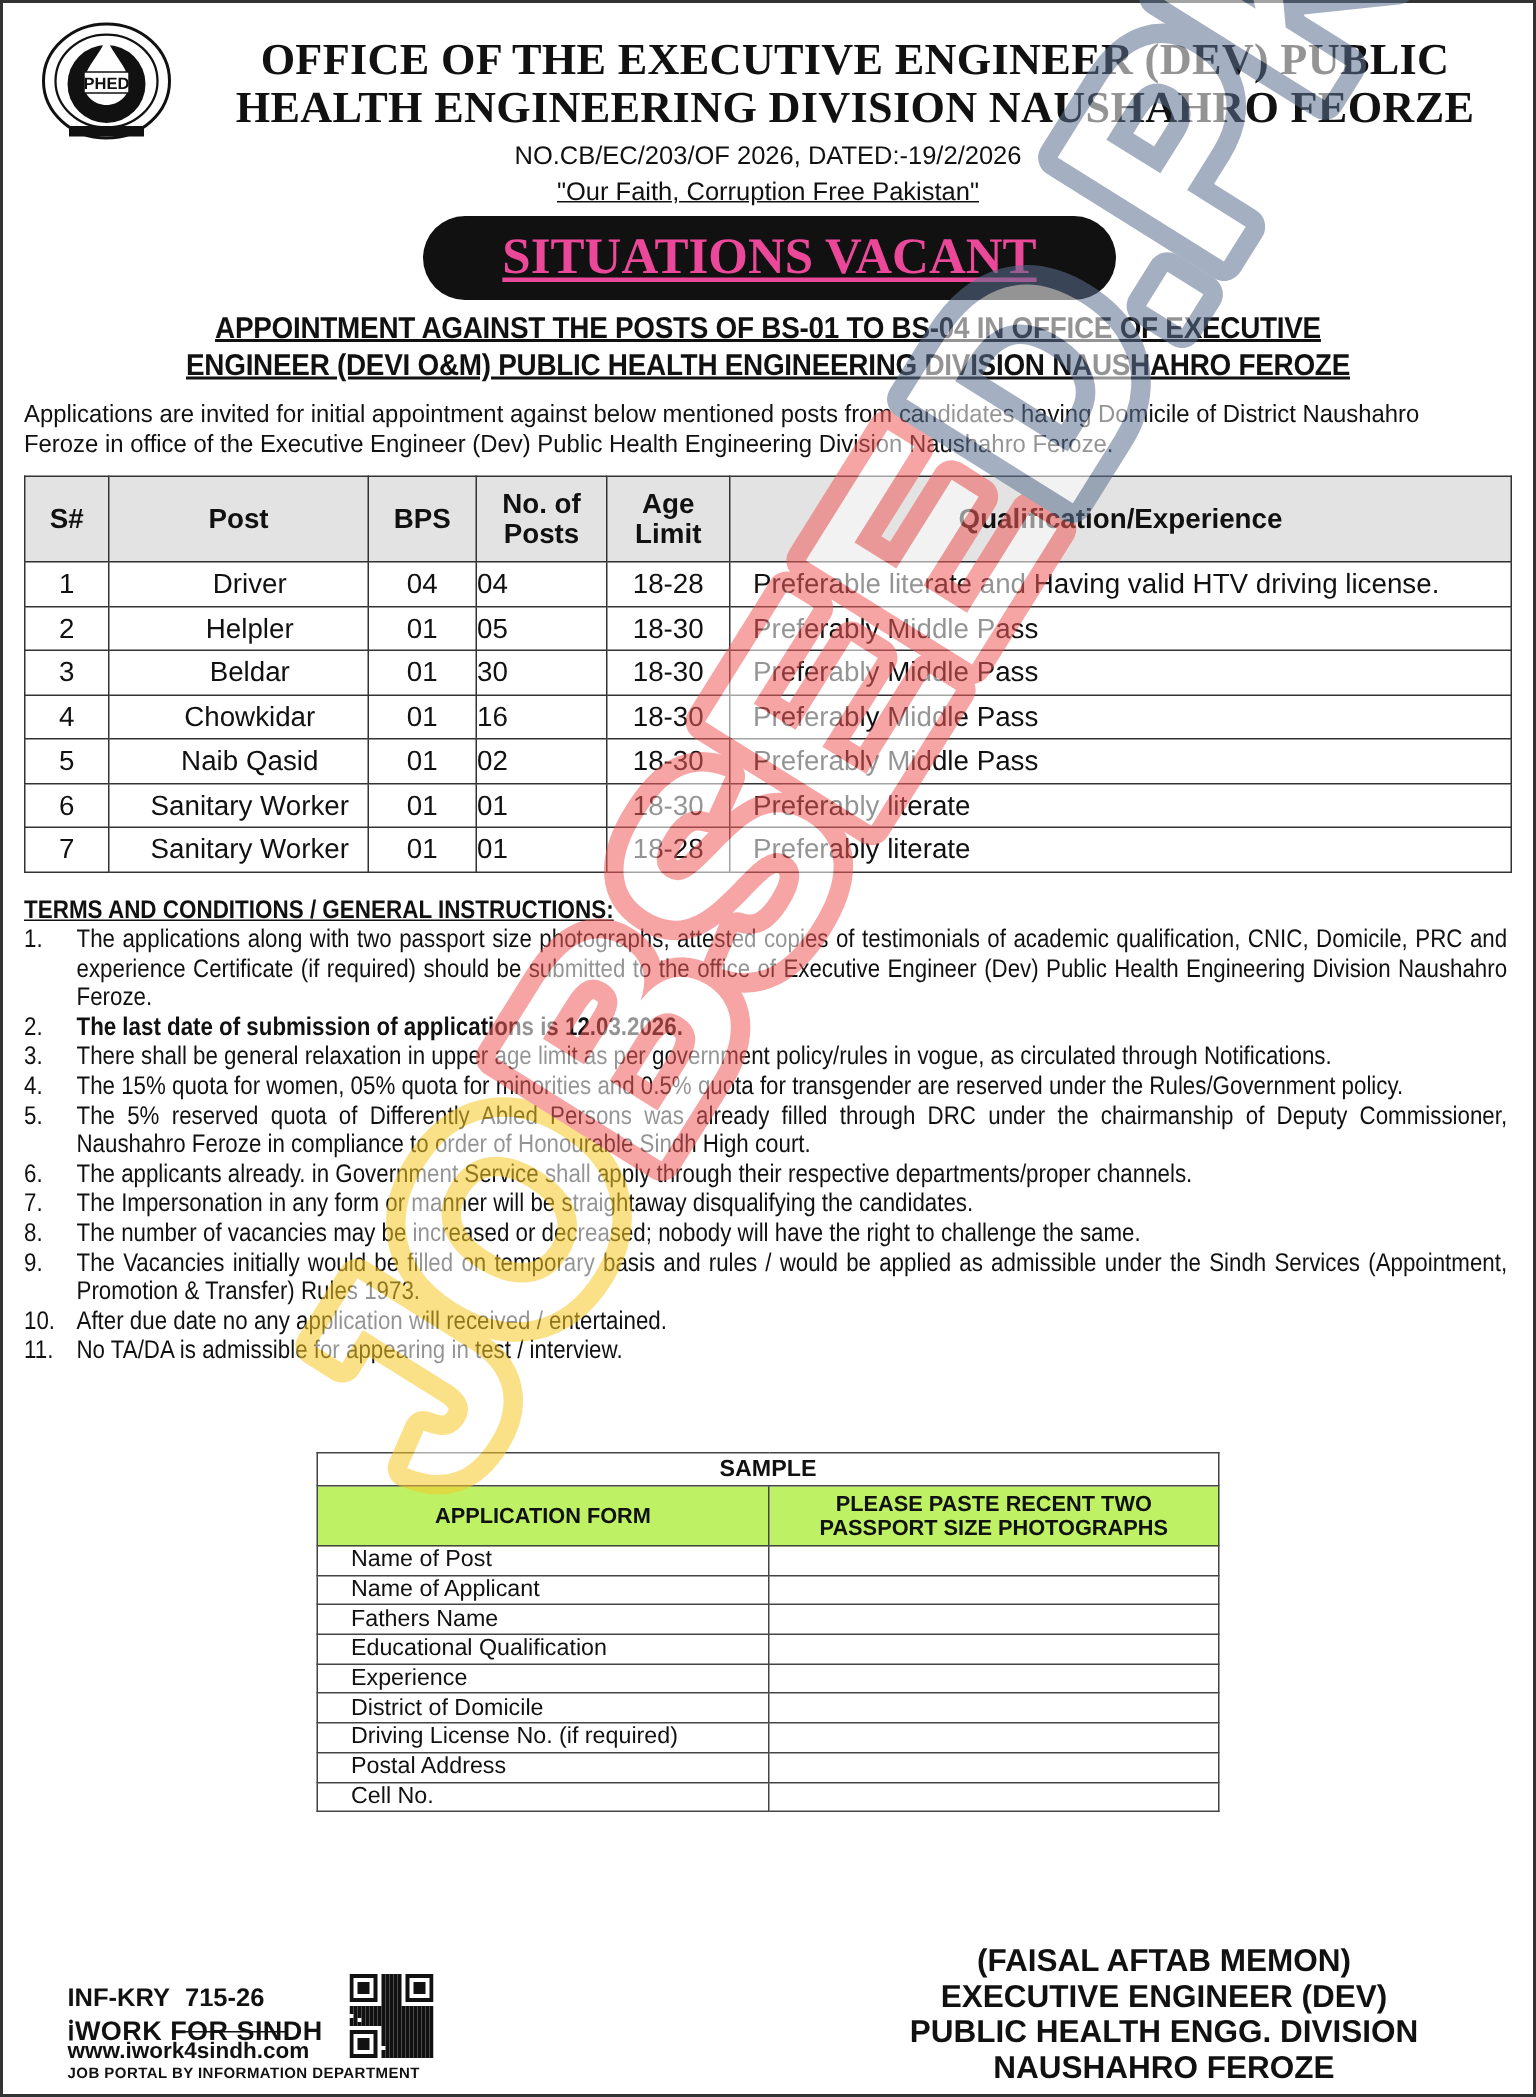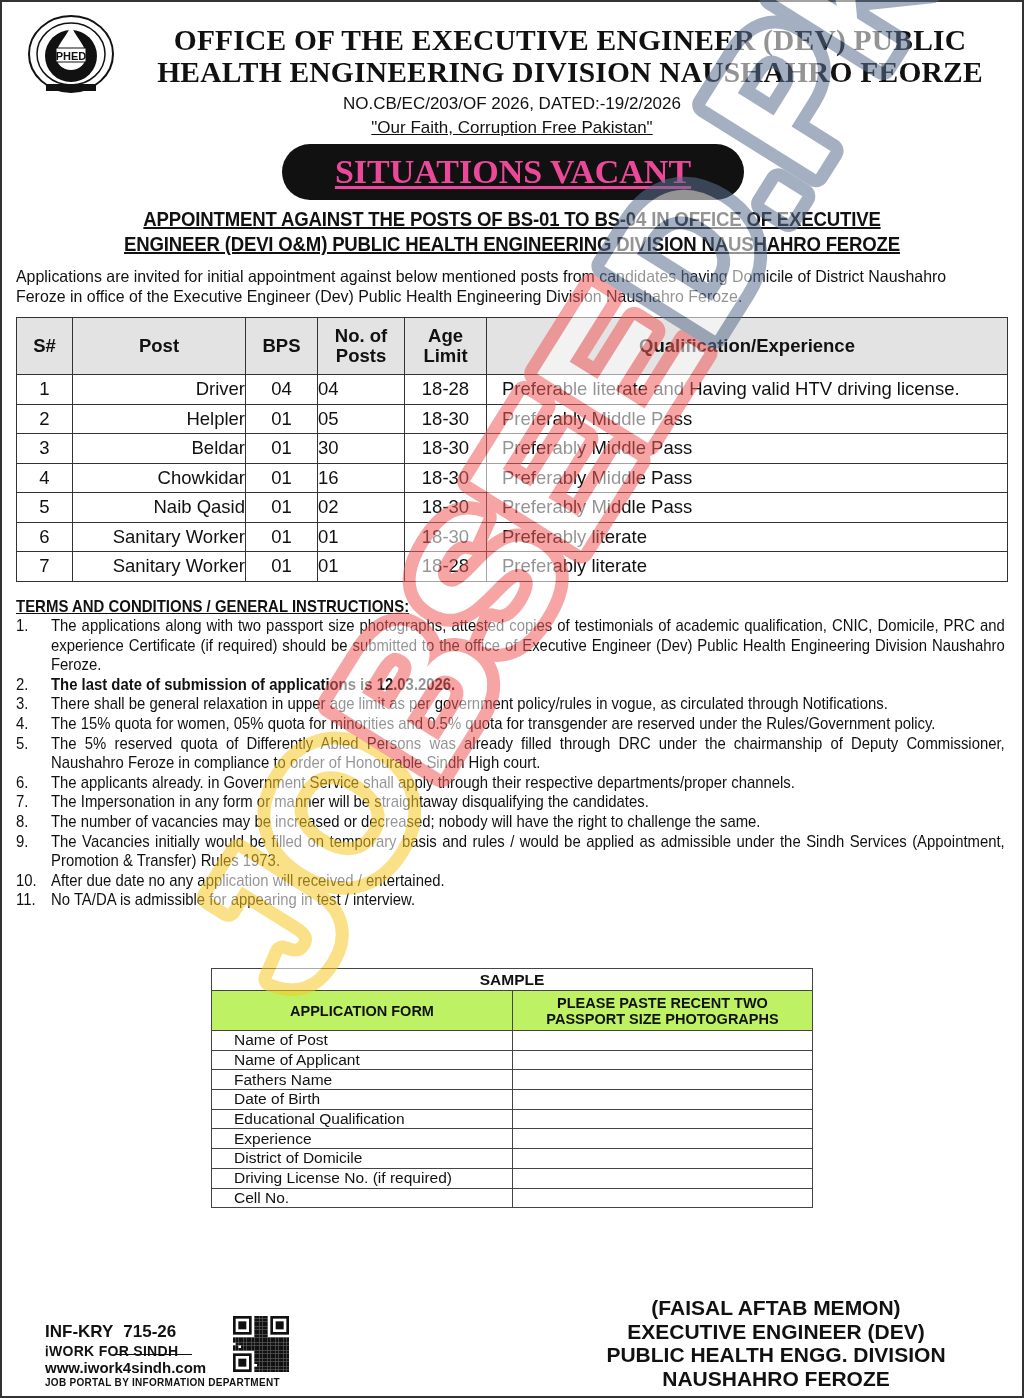--- a/index.html
+++ b/index.html
@@ -20,21 +20,21 @@
   .appt { position: absolute; left: 0; width: 1024px; top: 207px; text-align: center; font-weight: bold; font-size: 20px; line-height: 25px;
           text-decoration: underline; letter-spacing: -0.2px; transform: scaleX(0.93); transform-origin: center top; }
   .intro { position: absolute; left: 16px; top: 266px; width: 998px; font-size: 16.5px; line-height: 20px; transform: scaleX(0.965); transform-origin: left top; }
 
   
   table.posts { position: absolute; left: 16px; top: 317px; width: 992px; border-collapse: collapse; font-size: 18.5px; }
   table.posts th, table.posts td { border: 1.5px solid #333; }
   table.posts th { background: #e3e3e3; font-weight: bold; height: 57px; line-height: 20px; }
   table.posts td { height: 29.5px; padding: 0 0; }
   .c-sn { width: 56px; text-align: center; }
-  .c-post { width: 173px; text-align: right; padding-left: 15px !important; }
+  .c-post { width: 173px; text-align: center; padding-left: 15px !important; }
   .c-bps { width: 72px; text-align: center; }
   .c-nop { width: 87px; }
   .c-age { width: 82px; text-align: center; }
   .c-qual { text-align: left; padding-left: 15px !important; }
   th.c-post, th.c-qual { text-align: center; padding-left: 0 !important; }
 
   
   .terms-head { position: absolute; left: 16px; top: 597px; font-weight: bold; font-size: 17px; text-decoration: underline;
                 transform: scaleX(0.88); transform-origin: left top; }
   .terms { position: absolute; left: 16px; top: 616px; width: 1130px; list-style: none; font-size: 17px; line-height: 19.6px;
@@ -49,21 +49,21 @@
   table.form td { border: 1.5px solid #444; }
   .f-title { text-align: center; font-weight: bold; height: 22px; }
   .f-head { background: #bef264; text-align: center; font-weight: bold; height: 40px; line-height: 16px; font-size: 14.5px; }
   .f-label { width: 301px; padding-left: 22px; height: 19.7px; line-height: 18px; }
   .f-val { }
   .f-sign { height: 31px; padding-left: 22px; }
 
   
   .inf { position: absolute; left: 45px; top: 1322px; font-weight: bold; font-size: 17px; }
   .inf-num { display: inline-block; border-bottom: 1.5px solid #111; padding: 0 16px 12px 8px; margin-left: 2px; }
-  .iwork { position: absolute; left: 45px; top: 1341px; font-weight: bold; font-size: 14px; letter-spacing: 0.3px; }
+  .iwork { position: absolute; left: 45px; top: 1341px; font-weight: bold; font-size: 18px; letter-spacing: 0.3px; }
   .url { position: absolute; left: 45px; top: 1359px; font-weight: bold; font-size: 15px; }
   .portal { position: absolute; left: 45px; top: 1377px; font-weight: bold; font-size: 10px; letter-spacing: 0.3px; }
   .qr { position: absolute; left: 233px; top: 1316px; width: 56px; height: 56px; }
 
   .signature { position: absolute; left: 560px; width: 432px; top: 1296px; text-align: center; font-weight: bold; font-size: 21px; line-height: 23.5px; }
 
   
   .watermark { position: absolute; left: 0; top: 0; width: 1024px; height: 1398px; pointer-events: none; }
 </style>
 </head>
@@ -229,37 +229,37 @@
       </tr>
       <tr>
         <td class="f-label">Name of Applicant</td>
         <td class="f-val"></td>
       </tr>
       <tr>
         <td class="f-label">Fathers Name</td>
         <td class="f-val"></td>
       </tr>
       <tr>
-        <td class="f-label">Date of Birth</td>
-        <td class="f-val"></td>
-      </tr>
-      <tr>
         <td class="f-label">Educational Qualification</td>
         <td class="f-val"></td>
       </tr>
       <tr>
         <td class="f-label">Experience</td>
         <td class="f-val"></td>
       </tr>
       <tr>
         <td class="f-label">District of Domicile</td>
         <td class="f-val"></td>
       </tr>
       <tr>
         <td class="f-label">Driving License No. (if required)</td>
+        <td class="f-val"></td>
+      </tr>
+      <tr>
+        <td class="f-label">Postal Address</td>
         <td class="f-val"></td>
       </tr>
       <tr>
         <td class="f-label">Cell No.</td>
         <td class="f-val"></td>
       </tr>
     </tbody>
 </table>
 
 <div class="inf"><span>INF-KRY</span><span class="inf-num">715-26</span></div>

